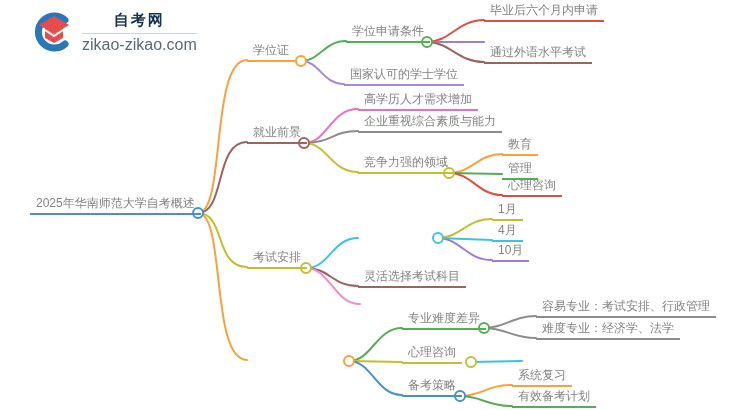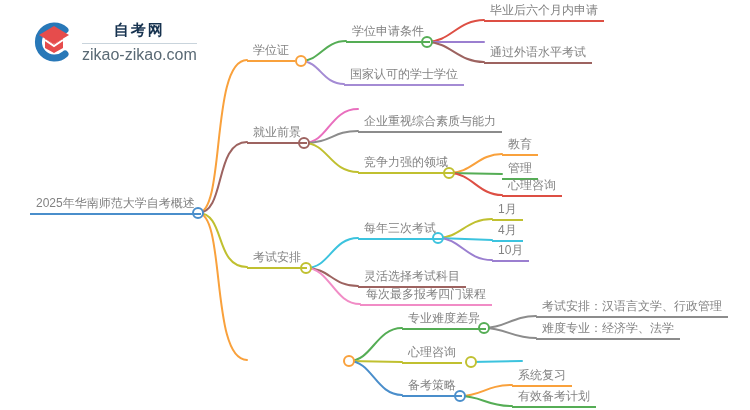--- a/index.html
+++ b/index.html
@@ -1,19 +1,19 @@
 <!DOCTYPE html>
 <html><head>
 <meta charset="utf-8">
 <style>
   html,body{margin:0;padding:0;background:#fff;}
   #stage{position:relative;width:750px;height:410px;background:#ffffff;overflow:hidden;
          font-family:"Liberation Sans",sans-serif;}
   
-  .logo{position:absolute;left:32px;top:10px;display:flex;align-items:center;gap:6px;margin-top:10px;}
+  .logo{position:absolute;left:32px;top:10px;display:flex;align-items:center;gap:6px;}
   .logo-name{font-size:15px;font-weight:bold;color:#16324f;letter-spacing:2px;
              border-bottom:1px solid #c9d4dc;padding:0 4px 3px 4px;text-align:center;}
   .logo-url{font-size:16px;color:#5a6a75;padding-top:2px;text-align:center;}
   
   .node{position:absolute;font-size:12px;line-height:15px;color:#828282;white-space:nowrap;
         padding:0 6px 2px 6px;border-bottom:2px solid #999;}
   .u-blue{border-color:#4a8ecb}.u-orange{border-color:#f9a13c}.u-green{border-color:#55ad55}
   .u-red{border-color:#dd4f44}.u-purple{border-color:#9b7fd0}.u-lav{border-color:#a48bd4}
   .u-brick{border-color:#9d6360}.u-pink{border-color:#e96fbe}.u-pink2{border-color:#f18cc6}
   .u-gray{border-color:#8c8c8c}.u-olive{border-color:#c0c030}.u-cyan{border-color:#3cc3de}
@@ -102,35 +102,34 @@
 
   <div class="node u-blue" style="left:30px;top:196px">2025年华南师范大学自考概述</div>
 
   <div class="node u-orange" style="left:247px;top:43px">学位证</div>
   <div class="node u-green" style="left:346px;top:24px">学位申请条件</div>
   <div class="node u-red" style="left:484px;top:3px">毕业后六个月内申请</div>
   <div class="node u-lav" style="left:344px;top:67px">国家认可的学士学位</div>
   <div class="node u-brick" style="left:484px;top:45px">通过外语水平考试</div>
 
   <div class="node u-brick" style="left:247px;top:125px">就业前景</div>
+  <div class="node u-pink" style="left:358px;top:92px">高学历人才需求增加</div>
   <div class="node u-gray" style="left:358px;top:114px">企业重视综合素质与能力</div>
   <div class="node u-olive" style="left:358px;top:155px">竞争力强的领域</div>
   <div class="node u-orange" style="left:502px;top:137px">教育</div>
   <div class="node u-green" style="left:502px;top:161px">管理</div>
   <div class="node u-red" style="left:502px;top:178px">心理咨询</div>
 
   <div class="node u-olive" style="left:247px;top:250px">考试安排</div>
-  <div class="node u-cyan" style="left:358px;top:221px">每年三次考试</div>
   <div class="node u-olive" style="left:492px;top:202px">1月</div>
   <div class="node u-cyan" style="left:492px;top:223px">4月</div>
   <div class="node u-purple" style="left:492px;top:243px">10月</div>
   <div class="node u-brick" style="left:358px;top:269px">灵活选择考试科目</div>
-  <div class="node u-pink2" style="left:360px;top:287px">每次最多报考四门课程</div>
 
   <div class="node u-green" style="left:402px;top:311px">专业难度差异</div>
-  <div class="node u-gray" style="left:536px;top:299px">考试安排：汉语言文学、行政管理</div>
+  <div class="node u-gray" style="left:536px;top:299px">容易专业：考试安排、行政管理</div>
   <div class="node u-gray" style="left:536px;top:321px">难度专业：经济学、法学</div>
   <div class="node u-olive" style="left:402px;top:345px">心理咨询</div>
   <div class="node u-blue" style="left:402px;top:378px">备考策略</div>
   <div class="node u-orange" style="left:512px;top:368px">系统复习</div>
   <div class="node u-green" style="left:512px;top:389px">有效备考计划</div>
 
 </div>
 
 </body></html>

